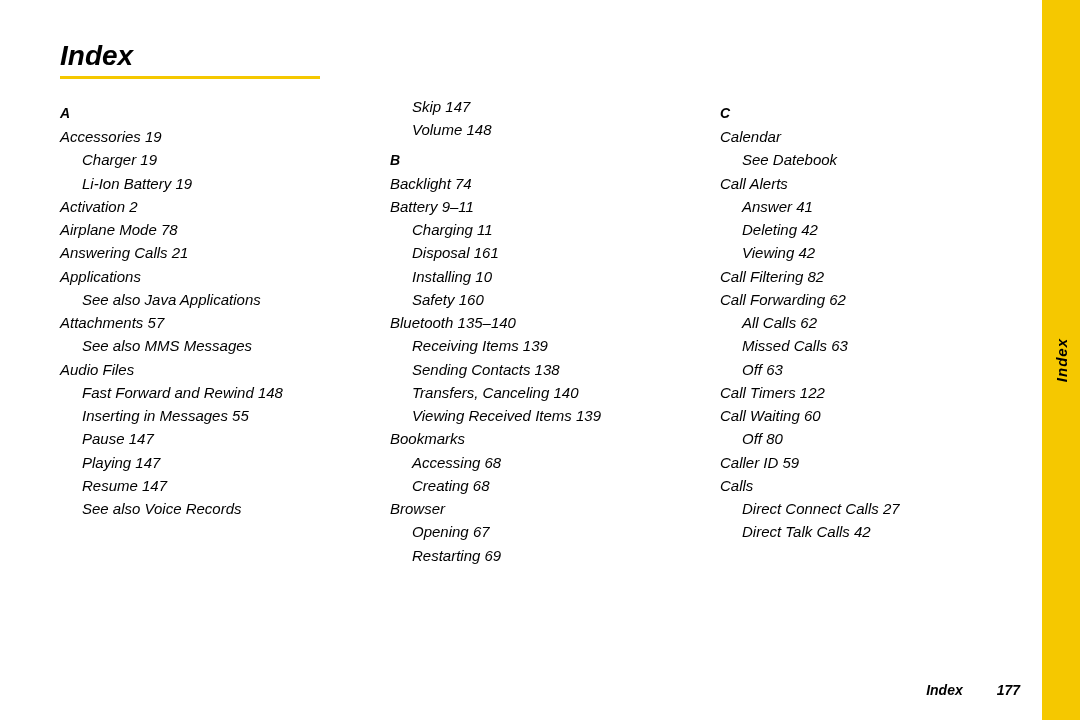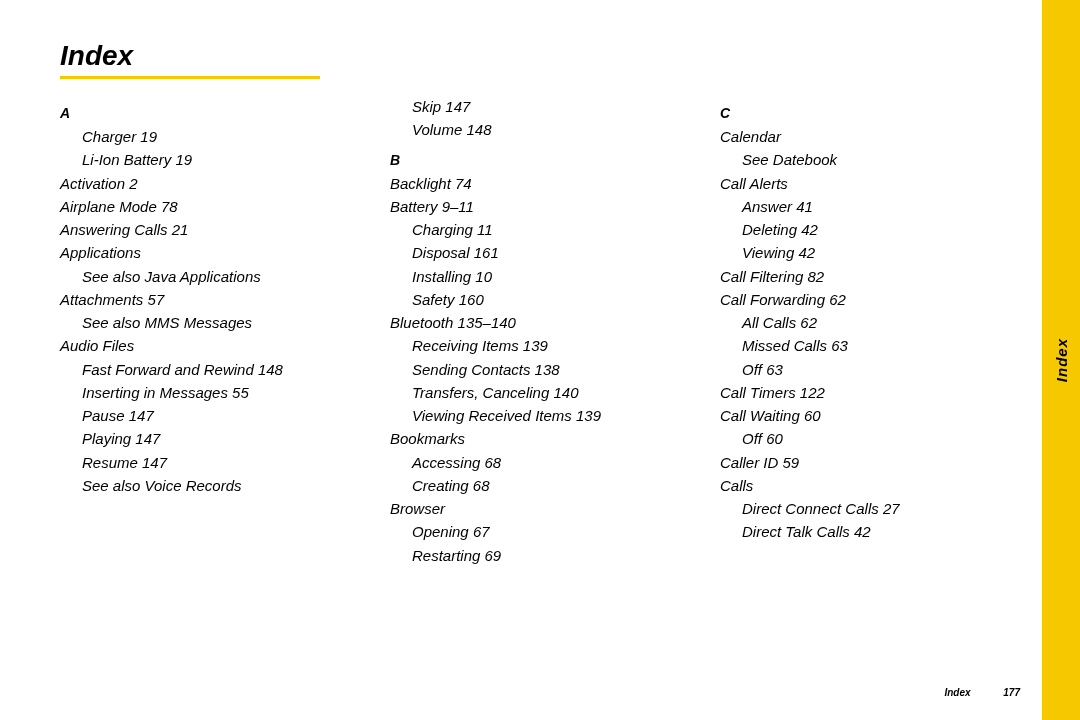--- a/index.html
+++ b/index.html
@@ -96,21 +96,21 @@
       padding-left: 22px;
     }
 
     
     .footer {
       position: absolute;
       bottom: 22px;
       right: 60px;
       font-style: italic;
       font-weight: bold;
-      font-size: 10px;
+      font-size: 14px;
       color: #000;
       text-align: center;
     }
 
     .footer-label {
       display: inline;
     }
 
     .footer-num {
       margin-left: 30px;
@@ -128,20 +128,21 @@
   <div class="header">
     <div class="title">Index</div>
     <div class="title-underline"></div>
   </div>
 
   <div class="columns">
 
     <div class="col">
       <div class="section-letter">A</div>
       <div id="col-a-entries">
+          <div class="entry">Accessories 19</div>
           <div class="entry indent1">Charger 19</div>
           <div class="entry indent1">Li-Ion Battery 19</div>
           <div class="entry">Activation 2</div>
           <div class="entry">Airplane Mode 78</div>
           <div class="entry">Answering Calls 21</div>
           <div class="entry">Applications</div>
           <div class="entry indent1">See also Java Applications</div>
           <div class="entry">Attachments 57</div>
           <div class="entry indent1">See also MMS Messages</div>
           <div class="entry">Audio Files</div>
@@ -190,21 +191,21 @@
           <div class="entry indent1">Answer 41</div>
           <div class="entry indent1">Deleting 42</div>
           <div class="entry indent1">Viewing 42</div>
           <div class="entry">Call Filtering 82</div>
           <div class="entry">Call Forwarding 62</div>
           <div class="entry indent1">All Calls 62</div>
           <div class="entry indent1">Missed Calls 63</div>
           <div class="entry indent1">Off 63</div>
           <div class="entry">Call Timers 122</div>
           <div class="entry">Call Waiting 60</div>
-          <div class="entry indent1">Off 60</div>
+          <div class="entry indent1">Off 80</div>
           <div class="entry">Caller ID 59</div>
           <div class="entry">Calls</div>
           <div class="entry indent1">Direct Connect Calls 27</div>
           <div class="entry indent1">Direct Talk Calls 42</div>
         </div>
     </div>
 
   </div>
 
   <div class="footer">

